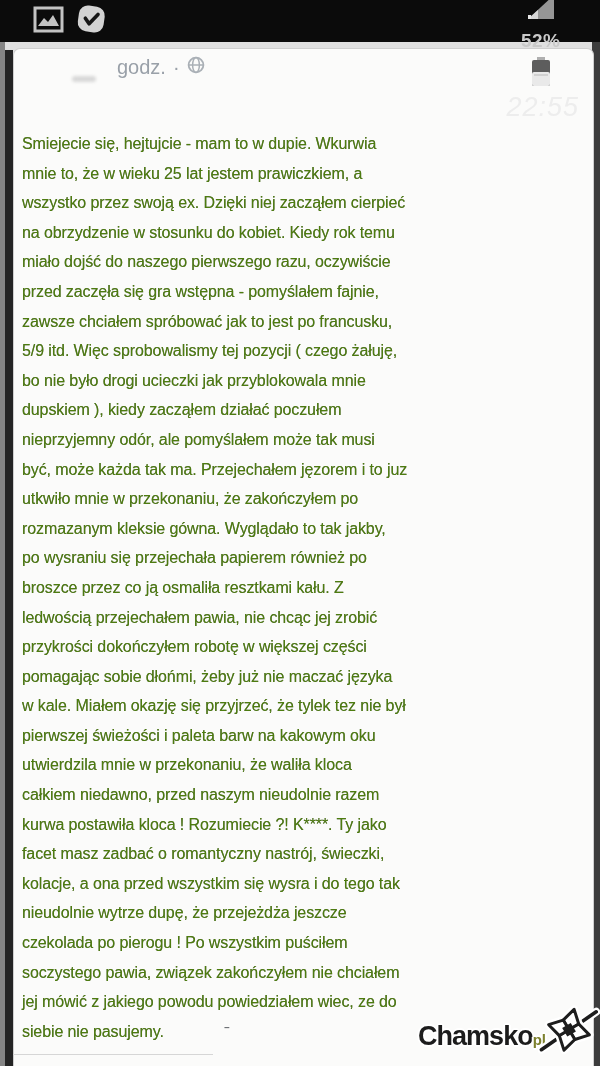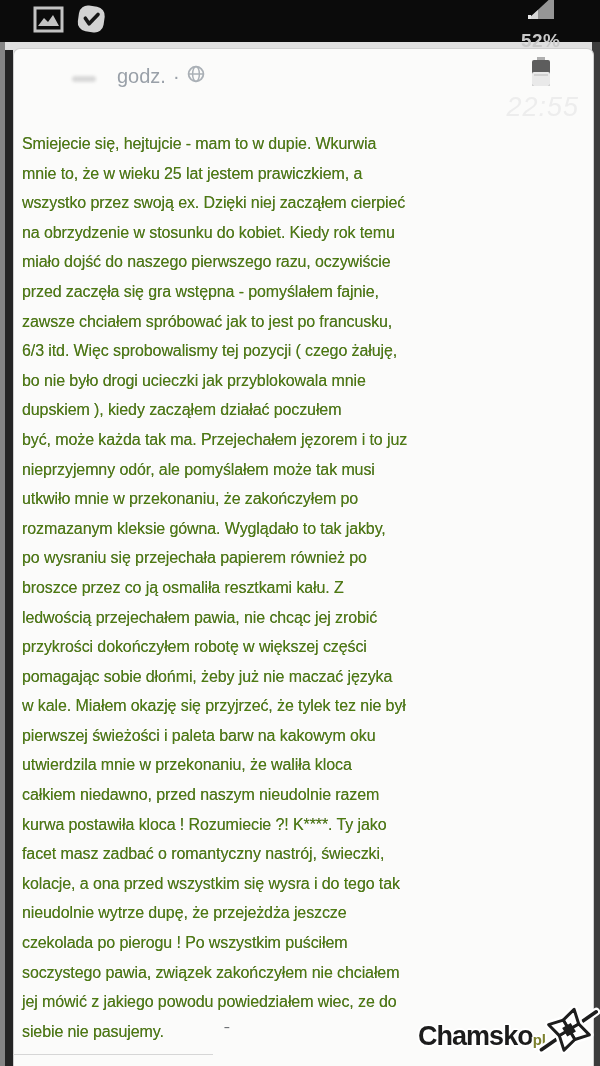--- a/index.html
+++ b/index.html
@@ -25,21 +25,21 @@
   .edge-left-gray{position:absolute;left:0;top:42px;width:5px;height:1024px;background:#858585;z-index:5;}
   .edge-left-dark{position:absolute;left:5px;top:50px;width:8px;height:1016px;background:#242424;z-index:5;}
   .edge-right-dark{position:absolute;right:0;top:42px;width:8px;height:1024px;background:#3c3c3c;z-index:5;}
   
   .card{
     position:absolute;left:13px;top:48px;width:579px;height:1018px;
     background:#fbfbfa;border:1px solid #cfcfcf;border-bottom:none;
     border-radius:7px 7px 0 0;z-index:10;
   }
   .post-meta{
-    position:absolute;left:103px;top:16px;display:flex;align-items:center;gap:7px;
+    position:absolute;left:103px;top:7px;display:flex;align-items:center;gap:7px;
     color:#99a0a8;font-size:20px;
   }
   .name-smudge{
     position:absolute;left:58px;top:27px;width:24px;height:6px;border-radius:3px;
     background:#d8d8d8;filter:blur(1.5px);
   }
   .post-body{
     position:absolute;left:8px;top:80px;width:566px;
     color:#4d7c0f;font-size:16px;line-height:29.6px;
     text-shadow:0 0 .6px rgba(25,25,28,.55);
@@ -142,25 +142,25 @@
 
   <div class="post-body">
 
   <div class="line">Smiejecie się, hejtujcie - mam to w dupie. Wkurwia</div>
       <div class="line">mnie to, że w wieku 25 lat jestem prawiczkiem, a</div>
       <div class="line">wszystko przez swoją ex. Dzięki niej zacząłem cierpieć</div>
       <div class="line">na obrzydzenie w stosunku do kobiet. Kiedy rok temu</div>
       <div class="line">miało dojść do naszego pierwszego razu, oczywiście</div>
       <div class="line">przed zaczęła się gra wstępna - pomyślałem fajnie,</div>
       <div class="line">zawsze chciałem spróbować jak to jest po francusku,</div>
-      <div class="line">6/3 itd. Więc sprobowalismy tej pozycji ( czego żałuję,</div>
+      <div class="line">5/9 itd. Więc sprobowalismy tej pozycji ( czego żałuję,</div>
       <div class="line">bo nie było drogi ucieczki jak przyblokowala mnie</div>
       <div class="line">dupskiem ), kiedy zacząłem działać poczułem</div>
+      <div class="line">nieprzyjemny odór, ale pomyślałem może tak musi</div>
       <div class="line">być, może każda tak ma. Przejechałem jęzorem i to juz</div>
-      <div class="line">nieprzyjemny odór, ale pomyślałem może tak musi</div>
       <div class="line">utkwiło mnie w przekonaniu, że zakończyłem po</div>
       <div class="line">rozmazanym kleksie gówna. Wyglądało to tak jakby,</div>
       <div class="line">po wysraniu się przejechała papierem również po</div>
       <div class="line">broszce przez co ją osmaliła resztkami kału. Z</div>
       <div class="line">ledwością przejechałem pawia, nie chcąc jej zrobić</div>
       <div class="line">przykrości dokończyłem robotę w większej części</div>
       <div class="line">pomagając sobie dłońmi, żeby już nie maczać języka</div>
       <div class="line">w kale. Miałem okazję się przyjrzeć, że tylek tez nie był</div>
       <div class="line">pierwszej świeżości i paleta barw na kakowym oku</div>
       <div class="line">utwierdzila mnie w przekonaniu, że waliła kloca</div>

